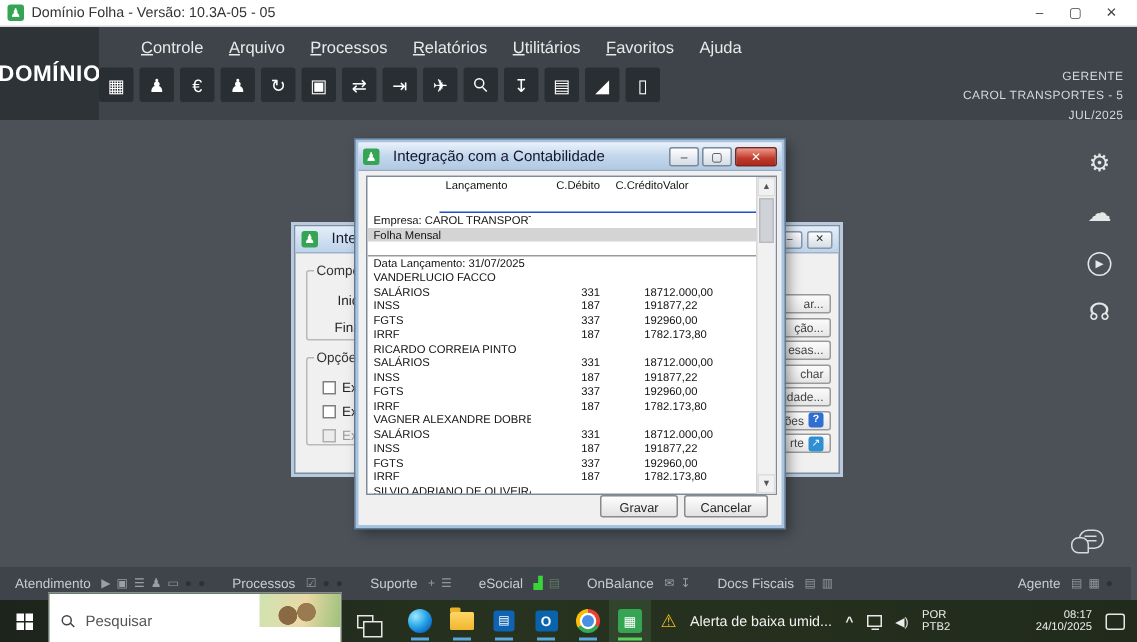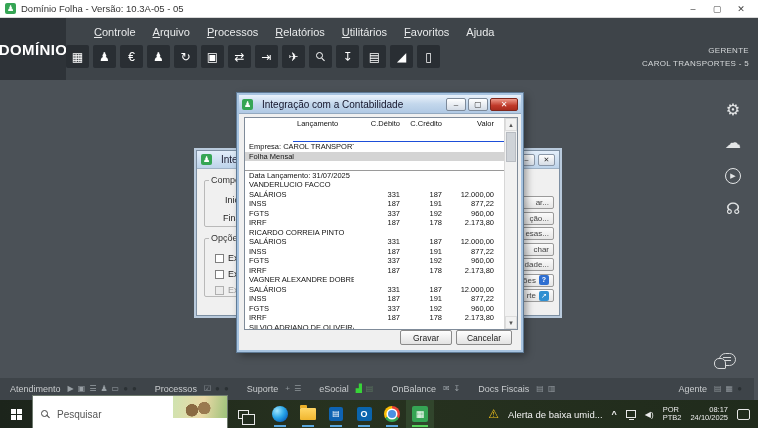--- a/index.html
+++ b/index.html
@@ -83,21 +83,21 @@
           text-align:center; background:linear-gradient(#ffffff,#d4dce6); color:#333; }
   .wbtn.close { width:28px; background:linear-gradient(#ee9a8a,#c0392a 60%,#a92c1e); color:#fff; border-color:#7e261c; }
   .dlg-body { position:relative; height:236px; }
   .listbox { position:absolute; left:5px; top:3px; width:274px; height:213px; background:#fff;
              border:1px solid #7f8b99; }
   .list-inner { position:absolute; left:0; top:0; right:13px; bottom:0; overflow:hidden; }
   .lrow { display:flex; height:9.5px; line-height:9.5px; font-size:7.5px; color:#111; }
   .lrow .c-name { flex:1; padding-left:4px; white-space:nowrap; overflow:hidden; }
   .lrow .c-deb  { width:46px; text-align:right; }
   .lrow .c-cred { width:42px; text-align:right; }
-  .lrow .c-val  { width:62px; text-align:right; padding-right:10px; }
+  .lrow .c-val  { width:62px; padding-right:10px; }
   .lrow.header { height:24px; line-height:11px; border-bottom:1px solid #1d4ed8;margin-left:48px; }
   .lrow.selected { background:#d4d4d4; }
   .lrow.blank { border-bottom:1px solid #9a9a9a; }
   .vscroll { position:absolute; right:0; top:0; bottom:0; width:13px; background:#f1f1f1; border-left:1px solid #d7d7d7; }
   .sbtn { position:absolute; left:0; right:0; height:13px; background:#f1f1f1; border:1px solid #dcdcdc;
           font-size:6px; color:#555; text-align:center; line-height:12px; }
   .sbtn.up { top:0; }  .sbtn.down { bottom:0; }
   .sthumb { position:absolute; left:1px; right:1px; top:14px; height:30px; background:#cfd3d8; border:1px solid #b8bcc2; }
   .dlg-btn { position:absolute; bottom:5px; height:15px; background:linear-gradient(#fefefe,#e2e2e2);
              border:1px solid #8a8a8a; border-radius:2px; font-size:8.5px; color:#222;
@@ -160,21 +160,21 @@
   .ic-dominio { width:16px; height:16px; background:#35a554; border-radius:2px; color:#fff;
                 font-size:9px; line-height:16px; text-align:center; }
   .tray { margin-left:auto; display:flex; align-items:center; gap:9px; padding-right:8px; color:#ececec; }
   .alert-ico { color:#f2c21b; font-size:12px; }
   .alert-text { font-size:9.5px; color:#f2f2f2; }
   .chev { font-size:9px; font-weight:bold; }
   .net-ico { width:10px; height:8px; border:1.2px solid #e8e8e8; position:relative; }
   .net-ico::after { content:""; position:absolute; left:2px; bottom:-3px; width:5px; height:1.2px; background:#e8e8e8; }
   .vol-ico { font-size:8px; }
   .two-line { font-size:7.5px; line-height:8.5px; text-align:left; }
-  .two-line.right { text-align:right; }
+  .two-line.right { text-align:right;margin-left:48px; }
   .notif-ico { width:13px; height:11px; border:1.2px solid #e8e8e8; border-radius:2px; position:relative; }
 </style>
 </head>
 <body>
 
 <div class="screen">
 
   <div class="titlebar">
     <span class="app-ico">♟</span>
     <span class="title-text">Domínio Folha - Versão: 10.3A-05 - 05</span>
@@ -212,20 +212,21 @@
           </div>
           <div class="tool-btn">↧</div>
           <div class="tool-btn">▤</div>
           <div class="tool-btn">◢</div>
           <div class="tool-btn">▯</div>
         </div>
     </div>
     <div class="header-right">
       <div>GERENTE</div>
       <div>CAROL TRANSPORTES  - 5</div>
+      <div>JUL/2025</div>
     </div>
   </div>
 
   <div class="workspace">
 
     <div class="side-icons">
         <span class="sic">⚙</span>
         <span class="sic">☁</span>
         <span class="circled">▶</span>
         <span class="sic">☊</span>

